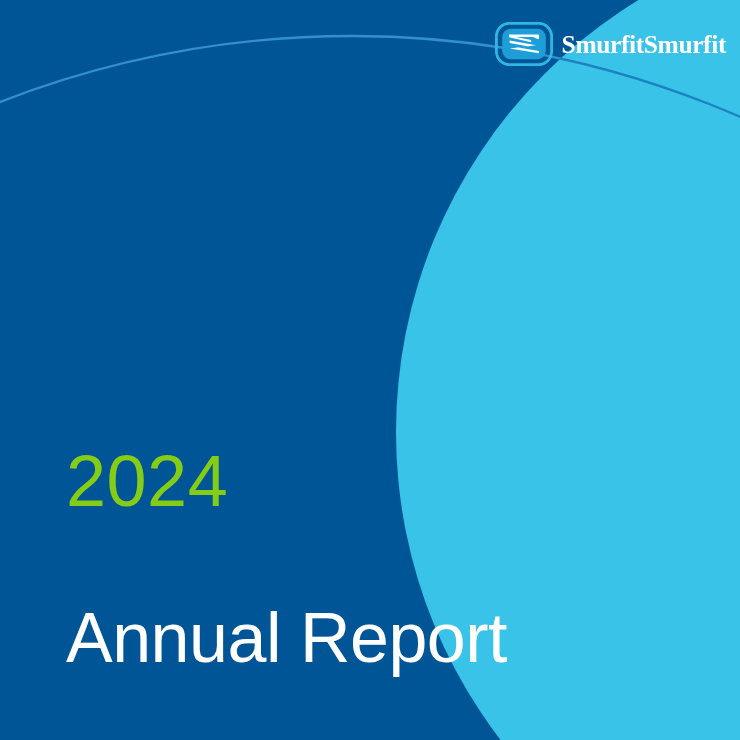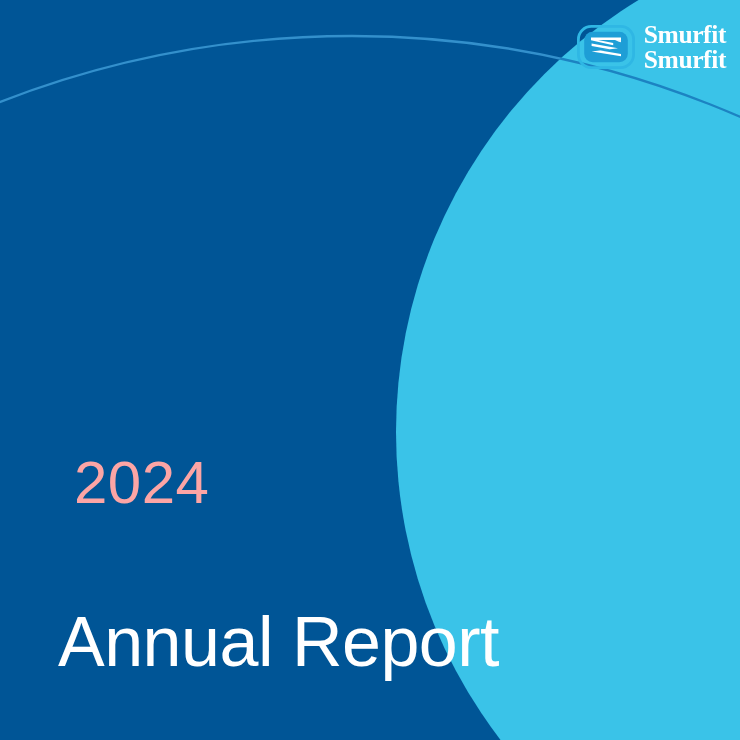--- a/index.html
+++ b/index.html
@@ -40,56 +40,56 @@
     z-index: 5;
   }
   #logo-mark {
     width: 58px;
     height: 44px;
     display: block;
     flex: 0 0 auto;
   }
   #logo-wordmark {
     display: flex;
-    flex-direction: column;
+    flex-direction: row;
     justify-content: center;
     line-height: 0.98;
   }
   #logo-wordmark .wm-line {
     font-family: "Liberation Serif", "DejaVu Serif", serif;
     font-weight: 700;
     font-size: 25.5px;
     letter-spacing: -0.4px;
     color: #ffffff;
     white-space: nowrap;
   }
 
   
   #cover-titles {
     position: absolute;
     left: 58px;
     top: 437px;
     z-index: 4;
   }
   #cover-year {
-    font-size: 60px;
+    font-size: 72px;
     font-weight: 300;
-    color: #fca5a5;
+    color: #84cc16;
     letter-spacing: 0.5px;
     line-height: 1;
-    margin: 16px;
+    margin: 8px;
     white-space: nowrap;
   }
   #cover-subtitle {
     font-size: 70px;
     font-weight: 300;
     color: #ffffff;
     letter-spacing: -0.5px;
     line-height: 1;
-    margin: 0;
+    margin: 8px;
     padding-top: 78px;
     white-space: nowrap;
   }
 </style>
 </head>
 <body>
 
 <div id="cover">
 
   <svg id="bg-art" viewBox="0 0 740 740" aria-hidden="true">

